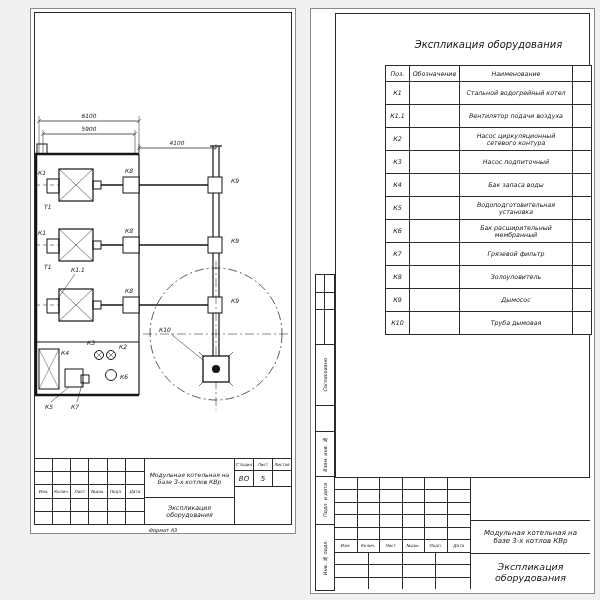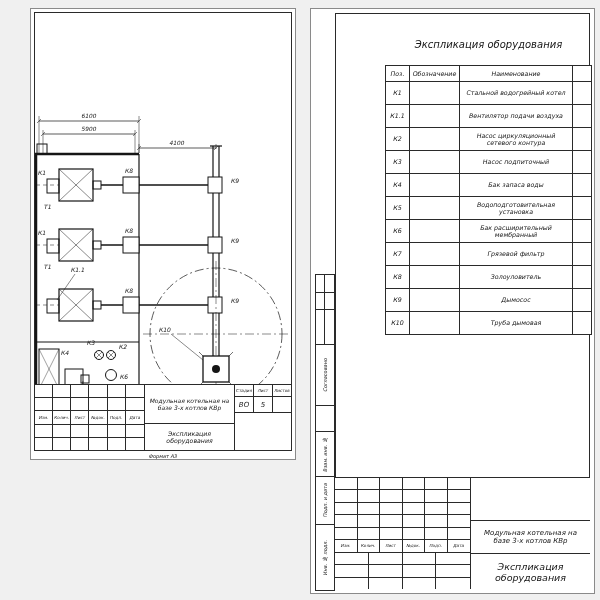--- a/index.html
+++ b/index.html
@@ -1,19 +1,19 @@
 <!DOCTYPE html>
 <html><head>
 <meta charset="utf-8">
 <style>
   html,body{margin:0;padding:0;}
   body{background:#f0f0f0;font-family:"DejaVu Sans",sans-serif;color:#151515;}
   .canvas{position:relative;width:600px;height:600px;background:#f0f0f0;overflow:hidden;}
   .sheet{position:absolute;background:#fff;border:1px solid #8a8a8a;box-sizing:border-box;}
-  #sheet-left{left:30px;top:8px;width:266px;height:452px;}
+  #sheet-left{left:30px;top:8px;width:266px;height:526px;}
   #sheet-right{left:310px;top:8px;width:285px;height:586px;}
   .frame{position:absolute;border:1px solid #2a2a2a;box-sizing:border-box;}
   #frame-left{left:3px;top:3px;right:3px;bottom:8px;}
   #frame-right{left:24px;top:4px;right:4px;bottom:4px;}
   svg.plan{position:absolute;left:0;top:0;}
   svg text{font:italic 6px "DejaVu Sans",sans-serif;fill:#151515;}
   svg .dimtxt{font-size:5.8px;}
   
   .tb{position:absolute;left:0;right:0;bottom:0;height:66px;border-top:1px solid #2a2a2a;display:flex;box-sizing:border-box;background:#fff;}
   .tb-left{width:110px;border-right:1px solid #2a2a2a;display:flex;flex-direction:column;box-sizing:border-box;}

